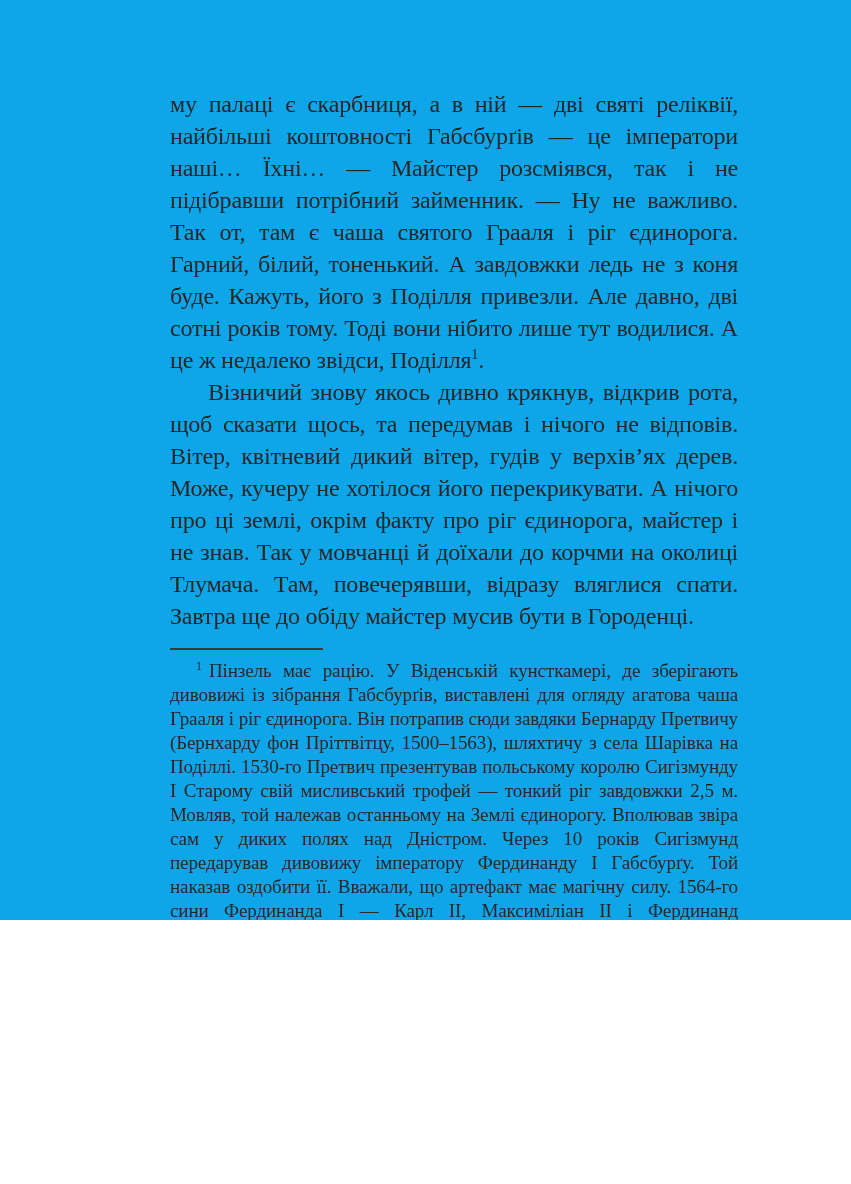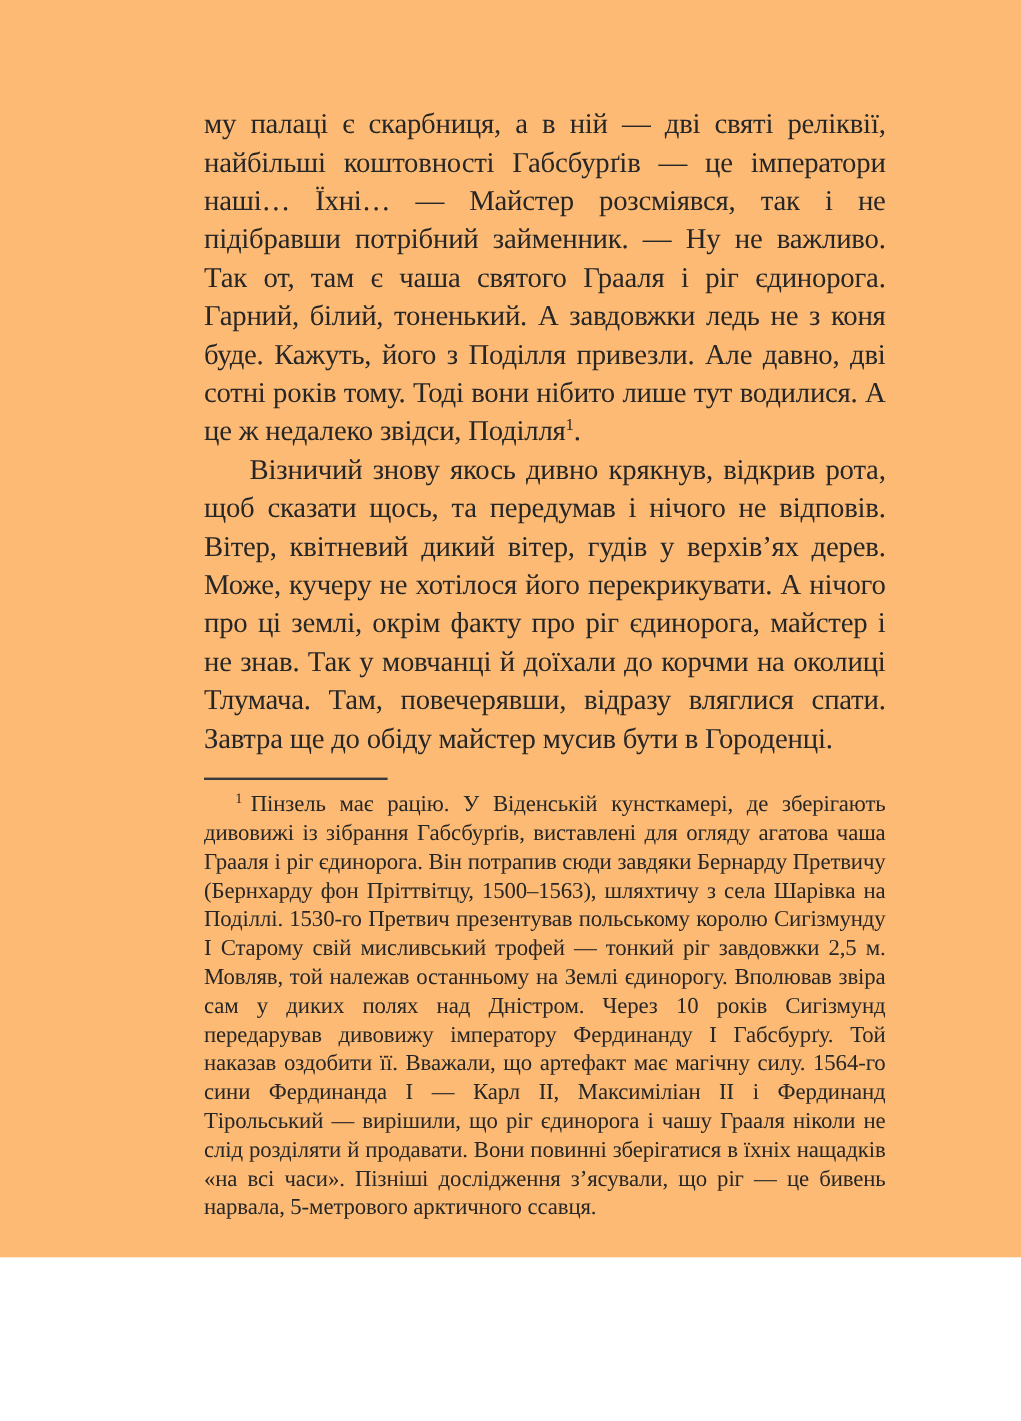--- a/index.html
+++ b/index.html
@@ -3,22 +3,22 @@
 <meta charset="utf-8">
 <style>
   html, body {
     margin: 0;
     padding: 0;
     background: #ffffff;
   }
   .page {
     position: relative;
     width: 851px;
-    height: 1048px;
-    background: #fdba74;
+    height: 920px;
+    background: #0ea5e9;
     overflow: hidden;
     font-family: "Liberation Serif", "DejaVu Serif", serif;
     color: #262626;
   }
   .text-column {
     position: absolute;
     left: 170px;
     top: 88px;
     width: 568px;
   }

